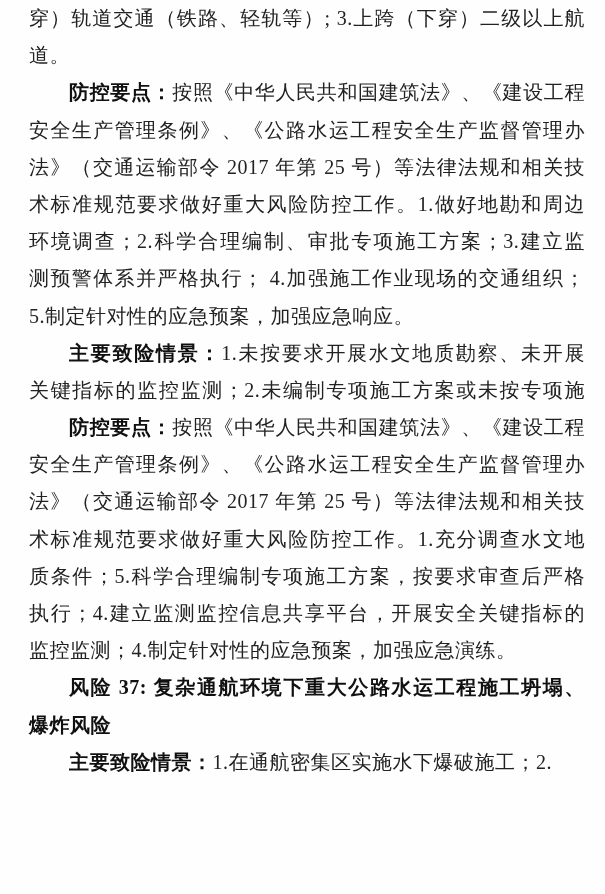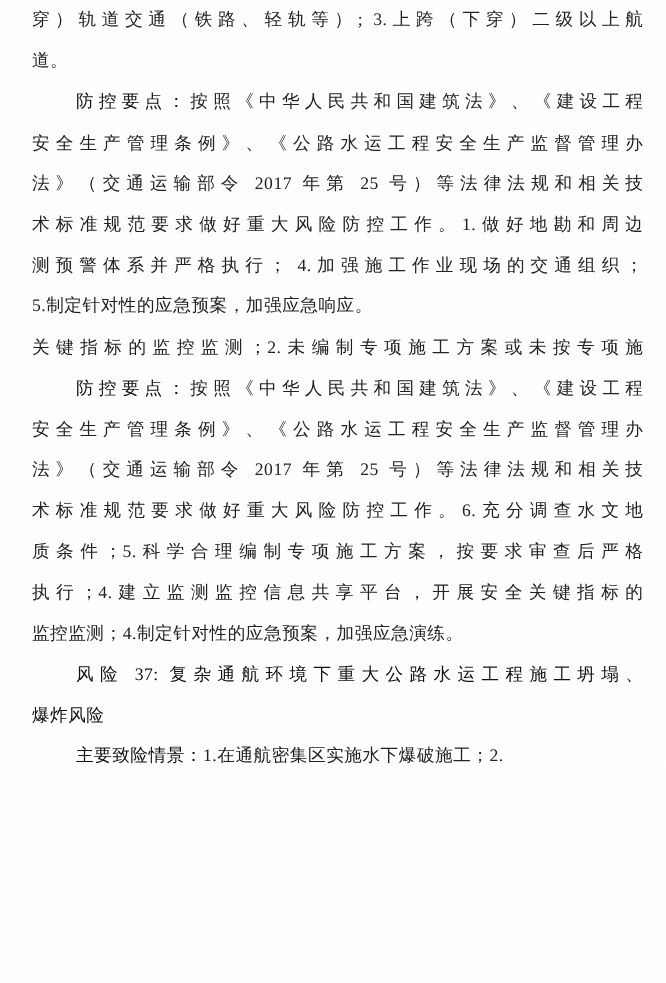--- a/index.html
+++ b/index.html
@@ -15,55 +15,57 @@
   }
   .page {
     box-sizing: border-box;
     width: 605px;
     height: 894px;
     padding: 0 20px 0 29px;
     background: #fefefe;
     color: #1e1e1e;
   }
   .line {
-    font-size: 16px;
+    font-size: 20px;
     line-height: 37.2px;
     height: 37.2px;
     white-space: nowrap;
     letter-spacing: 0.5px;
     color: #222222;
   }
   .line.fill {
     text-align: justify;
     text-align-last: justify;
   }
   .line.indent {
     padding-left: 40px;
   }
   .b {
-    font-weight: normal;
+    font-weight: bold;
     color: #101010;
   }
 </style>
 </head>
 <body>
 
 <div class="page">
   <div class="line fill"><span class="b"></span><span>穿）轨道交通（铁路、轻轨等）; 3.上跨（下穿）二级以上航</span></div>
   <div class="line"><span class="b"></span><span>道。</span></div>
   <div class="line indent fill"><span class="b">防控要点：</span><span>按照《中华人民共和国建筑法》、《建设工程</span></div>
   <div class="line fill"><span class="b"></span><span>安全生产管理条例》、《公路水运工程安全生产监督管理办</span></div>
   <div class="line fill"><span class="b"></span><span>法》（交通运输部令 2017 年第 25 号）等法律法规和相关技</span></div>
   <div class="line fill"><span class="b"></span><span>术标准规范要求做好重大风险防控工作。1.做好地勘和周边</span></div>
+  <div class="line fill"><span class="b"></span><span>环境调查；2.科学合理编制、审批专项施工方案；3.建立监</span></div>
   <div class="line fill"><span class="b"></span><span>测预警体系并严格执行； 4.加强施工作业现场的交通组织；</span></div>
   <div class="line"><span class="b"></span><span>5.制定针对性的应急预案，加强应急响应。</span></div>
+  <div class="line indent fill"><span class="b">主要致险情景：</span><span>1.未按要求开展水文地质勘察、未开展</span></div>
   <div class="line fill"><span class="b"></span><span>关键指标的监控监测；2.未编制专项施工方案或未按专项施</span></div>
   <div class="line indent fill"><span class="b">防控要点：</span><span>按照《中华人民共和国建筑法》、《建设工程</span></div>
   <div class="line fill"><span class="b"></span><span>安全生产管理条例》、《公路水运工程安全生产监督管理办</span></div>
   <div class="line fill"><span class="b"></span><span>法》（交通运输部令 2017 年第 25 号）等法律法规和相关技</span></div>
-  <div class="line fill"><span class="b"></span><span>术标准规范要求做好重大风险防控工作。6.充分调查水文地</span></div>
+  <div class="line fill"><span class="b"></span><span>术标准规范要求做好重大风险防控工作。1.充分调查水文地</span></div>
   <div class="line fill"><span class="b"></span><span>质条件；5.科学合理编制专项施工方案，按要求审查后严格</span></div>
   <div class="line fill"><span class="b"></span><span>执行；4.建立监测监控信息共享平台，开展安全关键指标的</span></div>
   <div class="line"><span class="b"></span><span>监控监测；4.制定针对性的应急预案，加强应急演练。</span></div>
   <div class="line indent fill"><span class="b">风险 37: 复杂通航环境下重大公路水运工程施工坍塌、</span><span></span></div>
   <div class="line"><span class="b">爆炸风险</span><span></span></div>
   <div class="line indent"><span class="b">主要致险情景：</span><span>1.在通航密集区实施水下爆破施工；2.</span></div>
 </div>
 
 </body></html>

